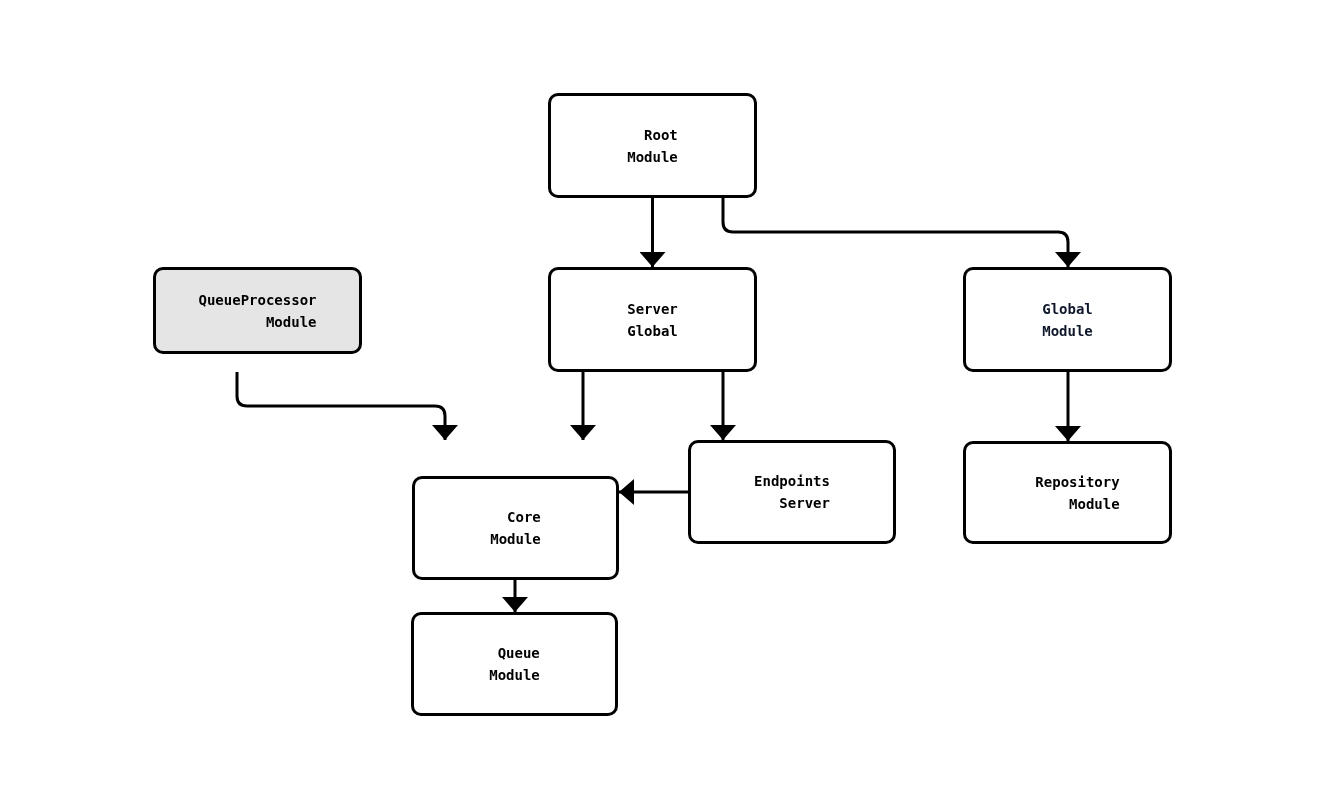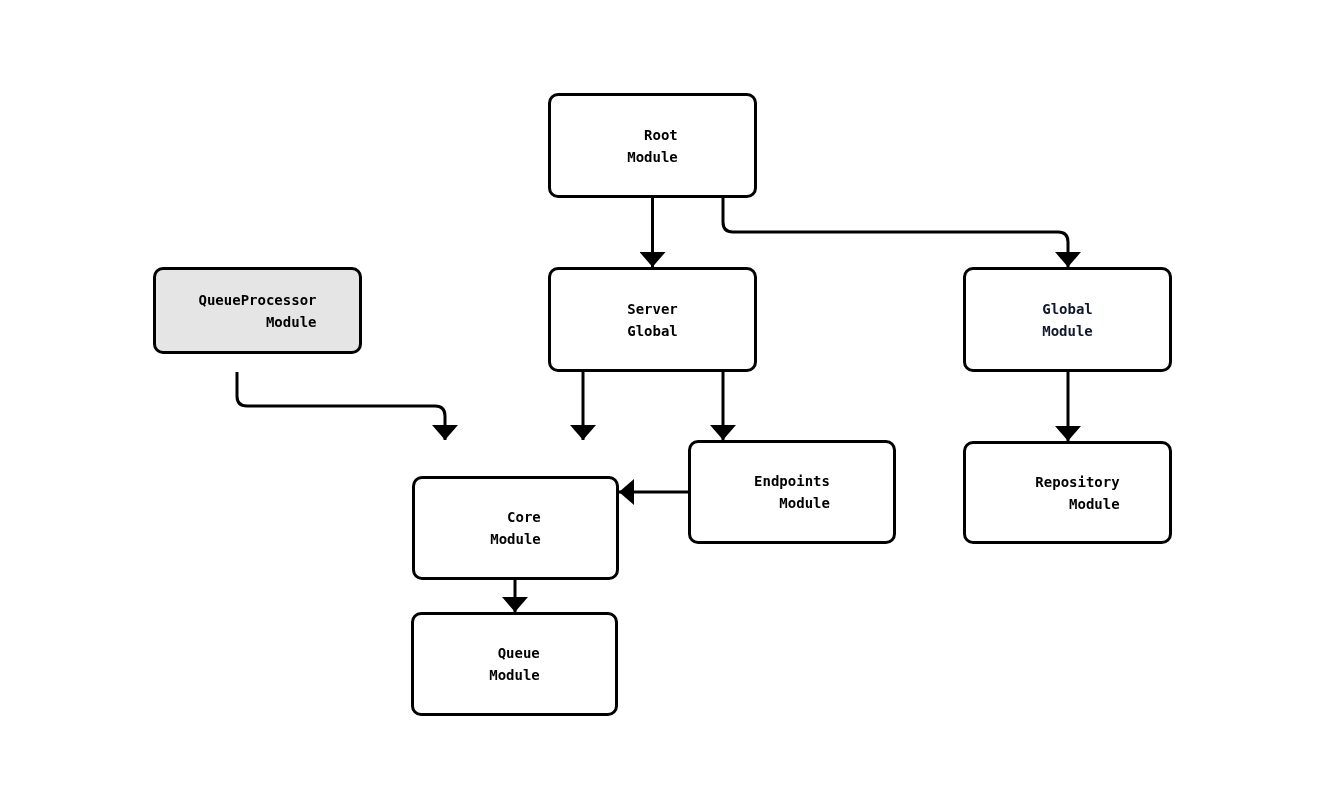--- a/index.html
+++ b/index.html
@@ -75,21 +75,21 @@
     <div class="node" style="left: 963px; top: 267px; width: 209px; height: 105px; border-color: rgb(0, 0, 0); background: rgb(255, 255, 255);">
       <div class="node-label" style="color: #0f172a;">Global
 Module</div>
     </div>
     <div class="node" style="left: 412px; top: 440px; width: 207px; height: 104px; border-color: rgb(0, 0, 0); background: rgb(255, 255, 255); margin-top: 36px;">
       <div class="node-label" style="color: rgb(0, 0, 0);">Core
 Module</div>
     </div>
     <div class="node" style="left: 688px; top: 440px; width: 208px; height: 104px; border-color: rgb(0, 0, 0); background: rgb(255, 255, 255);">
       <div class="node-label" style="color: rgb(0, 0, 0);">Endpoints
-Module</div>
+Server</div>
     </div>
     <div class="node" style="left: 963px; top: 441px; width: 209px; height: 103px; border-color: rgb(0, 0, 0); background: rgb(255, 255, 255); padding-left: 20px;">
       <div class="node-label" style="color: rgb(0, 0, 0);">Repository
 Module</div>
     </div>
     <div class="node" style="left: 411px; top: 612px; width: 207px; height: 104px; border-color: rgb(0, 0, 0); background: rgb(255, 255, 255);">
       <div class="node-label" style="color: rgb(0, 0, 0);">Queue
 Module</div>
     </div>
   </div>

